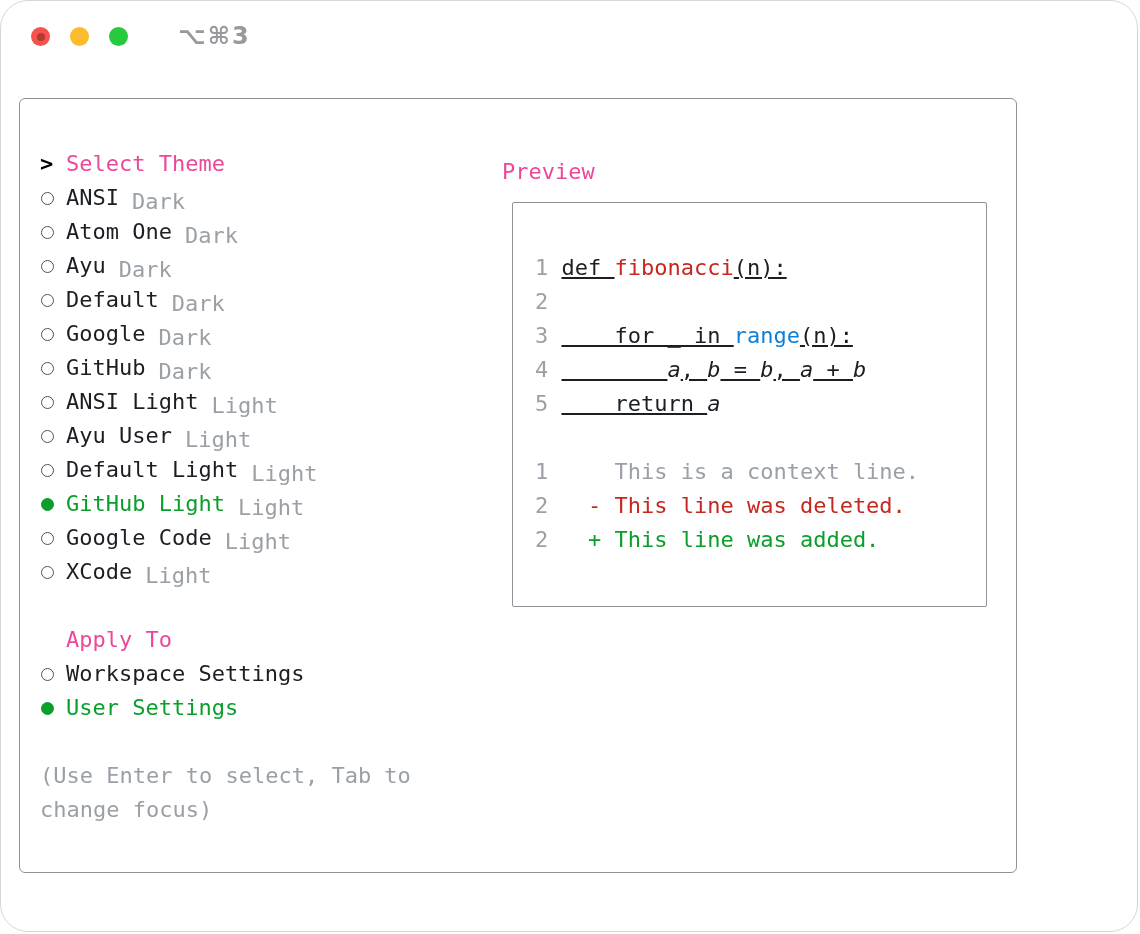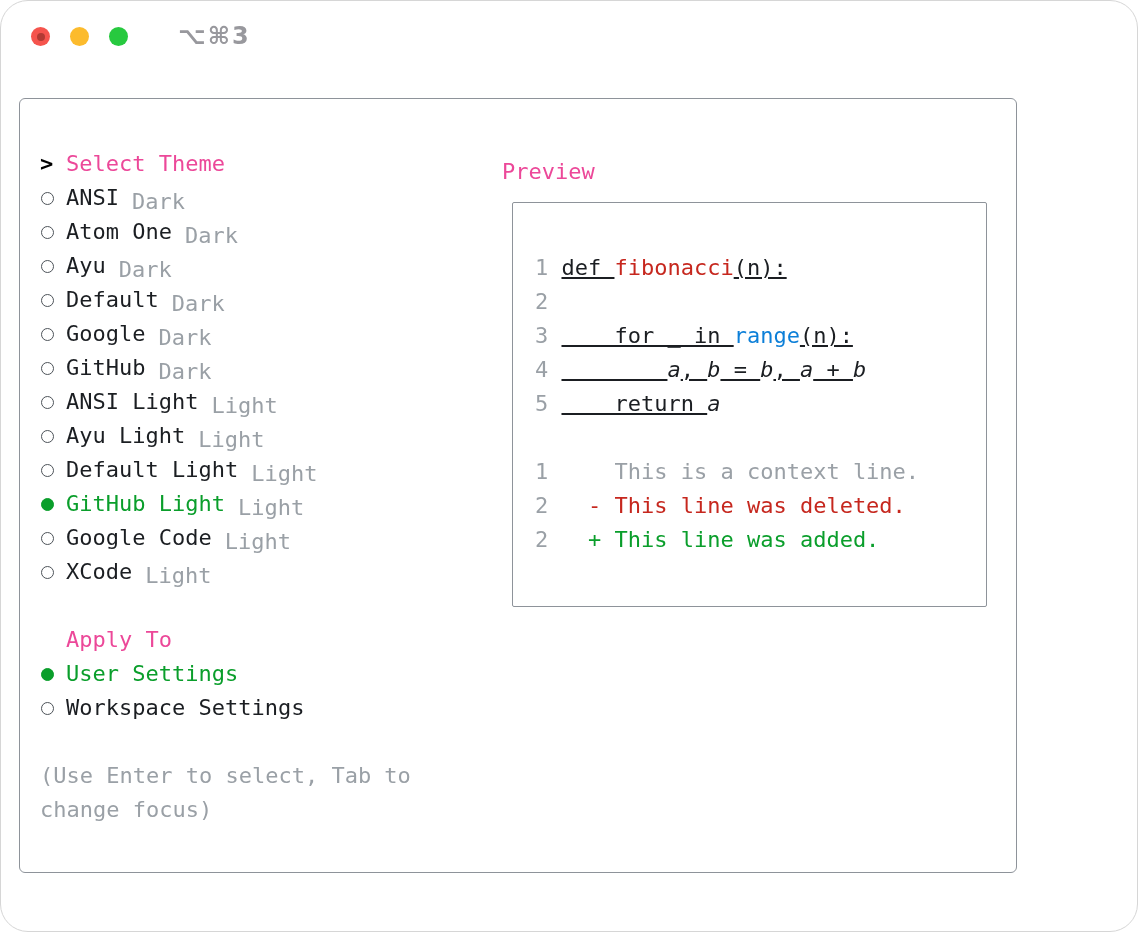--- a/index.html
+++ b/index.html
@@ -129,21 +129,21 @@
             <span class="markercol">
               <span class="radio"></span>
             </span>
             <span class="tname">ANSI Light</span>
             <span class="variant">Light</span>
           </div>
           <div class="row item">
             <span class="markercol">
               <span class="radio"></span>
             </span>
-            <span class="tname">Ayu Light</span>
+            <span class="tname">Ayu User</span>
             <span class="variant">Light</span>
           </div>
           <div class="row item">
             <span class="markercol">
               <span class="radio"></span>
             </span>
             <span class="tname">Default Light</span>
             <span class="variant">Light</span>
           </div>
           <div class="row item sel">
@@ -167,31 +167,31 @@
             <span class="tname">XCode</span>
             <span class="variant">Light</span>
           </div>
         </div>
 
       <div class="row apply-heading">
         <span class="heading">Apply To</span>
       </div>
 
       <div id="apply-list">
+          <div class="row item">
+            <span class="markercol">
+              <span class="radio"></span>
+            </span>
+            <span class="tname alabel">Workspace Settings</span>
+          </div>
           <div class="row item sel">
             <span class="markercol">
               <span class="radio"></span>
             </span>
             <span class="tname alabel">User Settings</span>
-          </div>
-          <div class="row item">
-            <span class="markercol">
-              <span class="radio"></span>
-            </span>
-            <span class="tname alabel">Workspace Settings</span>
           </div>
         </div>
 
       <div class="hint">(Use Enter to select, Tab to change focus)</div>
     </div>
 
     <div class="preview-head">
       <span class="heading">Preview</span>
     </div>
 

